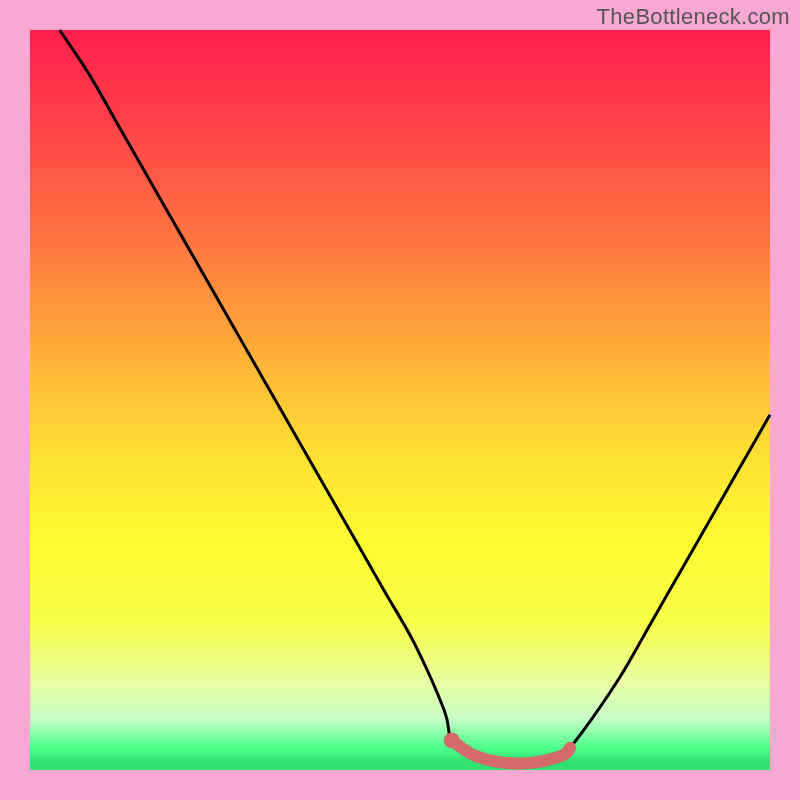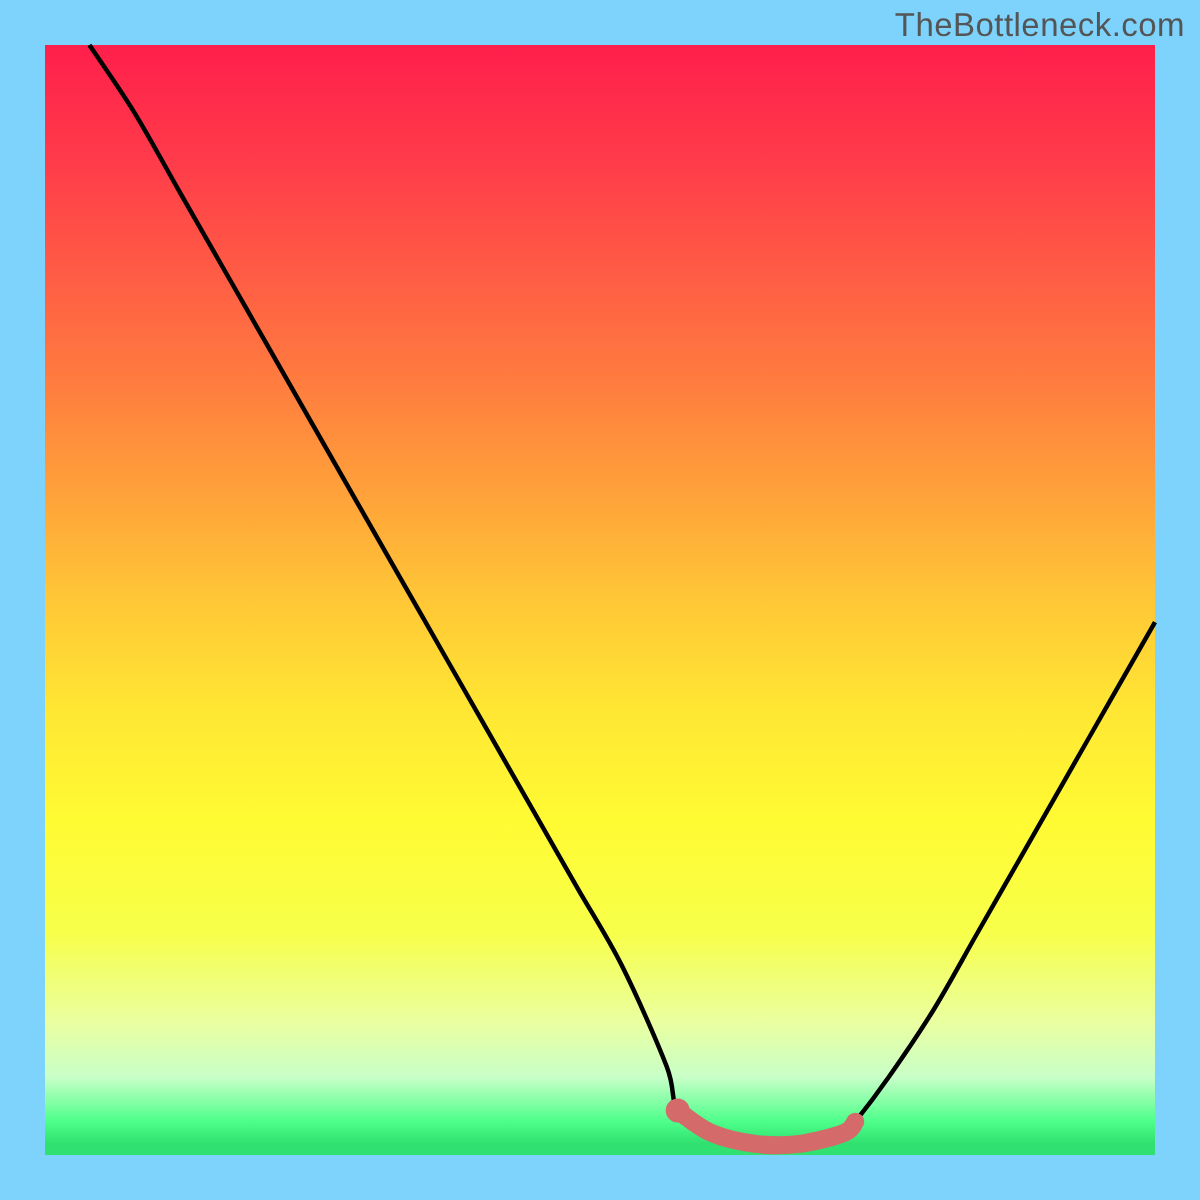--- a/index.html
+++ b/index.html
@@ -10,21 +10,21 @@
     background: #000;
     overflow: hidden;
     font-family: Arial, Helvetica, sans-serif;
   }
   .frame {
     position: absolute;
     left: 0;
     top: 0;
     width: 800px;
     height: 800px;
-    background: #7dd3fc;
+    background: #f9a8d4;
   }
   .watermark {
     position: absolute;
     top: 4px;
     right: 10px;
     color: #555;
     font-size: 22px;
     font-weight: 500;
     letter-spacing: 0.3px;
   }

